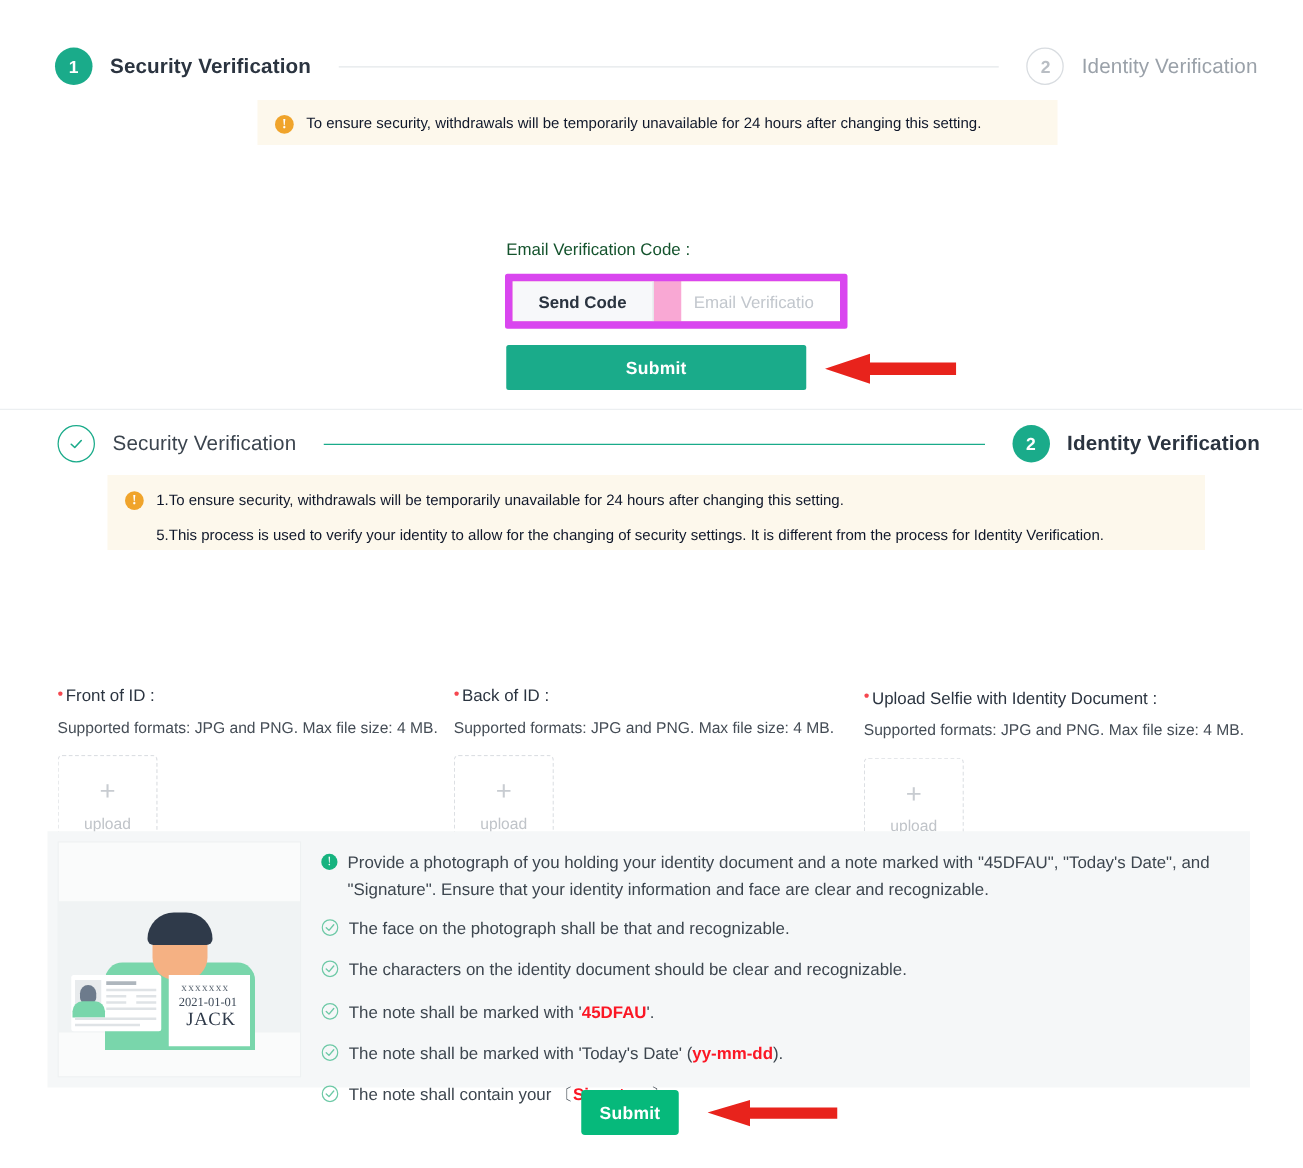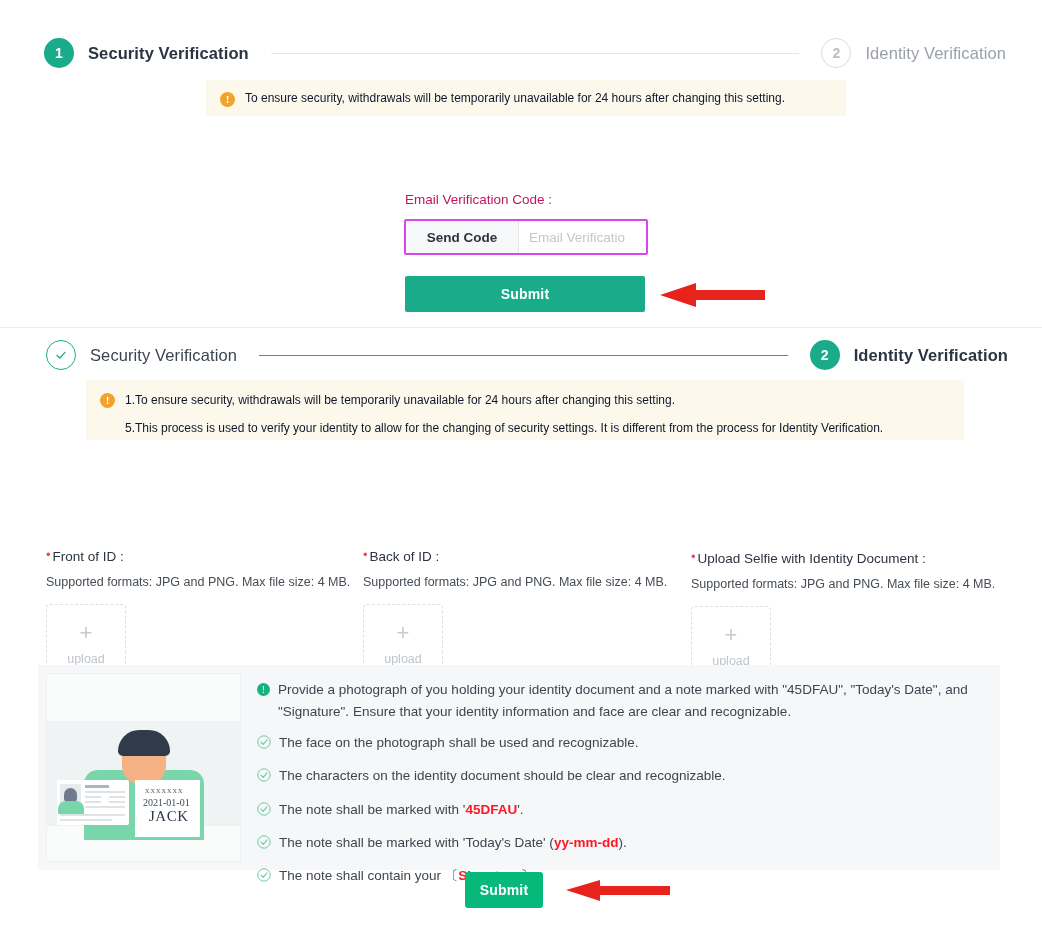--- a/index.html
+++ b/index.html
@@ -49,24 +49,24 @@
     background: #f0a42b; color: #fff;
     font-size: 11px; font-weight: 700; line-height: 15px;
     text-align: center; flex: none; margin-top: 2px; margin-right: 10px;
     font-family: "Liberation Serif", serif;
   }
   .notice-body { font-size: 12px; color: #0f172a; line-height: 1.55; }
   .notice-body p { margin: 0 0 9px 0; }
   .notice-body p:last-child { margin-bottom: 0; }
 
   
-  .form-label { position: absolute; font-size: 13.5px; color: #be185d; }
+  .form-label { position: absolute; font-size: 13.5px; color: #14532d; }
   .code-row {
     position: absolute; display: flex;
-    border: 2px solid #d946ef; border-radius: 2px; overflow: hidden; background: #f9a8d4;
+    border: 6px solid #d946ef; border-radius: 2px; overflow: hidden; background: #f9a8d4; gap: 22px;
   }
   .send-code {
     width: 113px; height: 32px; background: #f7f8fa;
     display: flex; align-items: center; justify-content: center;
     font-size: 13.5px; font-weight: 600; color: #2b3440;
     border-right: 1px solid #e3e6e9; cursor: pointer;
   }
   .code-input {
     width: 127px; height: 32px; border: 0; outline: 0; background: #fff;
     font-family: "Liberation Sans", sans-serif; font-size: 13.5px;
@@ -298,21 +298,21 @@
       <div class="info-lead">
         <span class="lead-ico">!</span>
         <span>Provide a photograph of you holding your identity document and a note marked with "45DFAU", "Today's Date", and "Signature". Ensure that your identity information and face are clear and recognizable.</span>
       </div>
       <div id="checks">
           <div class="chk-row">
             <span class="chk-ico"><svg width="14" height="14" viewBox="0 0 14 14">
                 <circle cx="7" cy="7" r="6.2" fill="none" stroke="#6dc9a6" stroke-width="1"></circle>
                 <polyline points="4,7.2 6.2,9.3 10,4.8" fill="none" stroke="#6dc9a6" stroke-width="1.1" stroke-linecap="round" stroke-linejoin="round"></polyline>
               </svg></span>
-            <span>The face on the photograph shall be used and recognizable.</span>
+            <span>The face on the photograph shall be that and recognizable.</span>
           </div>
           <div class="chk-row">
             <span class="chk-ico"><svg width="14" height="14" viewBox="0 0 14 14">
                 <circle cx="7" cy="7" r="6.2" fill="none" stroke="#6dc9a6" stroke-width="1"></circle>
                 <polyline points="4,7.2 6.2,9.3 10,4.8" fill="none" stroke="#6dc9a6" stroke-width="1.1" stroke-linecap="round" stroke-linejoin="round"></polyline>
               </svg></span>
             <span>The characters on the identity document should be clear and recognizable.</span>
           </div>
           <div class="chk-row">
             <span class="chk-ico"><svg width="14" height="14" viewBox="0 0 14 14">

